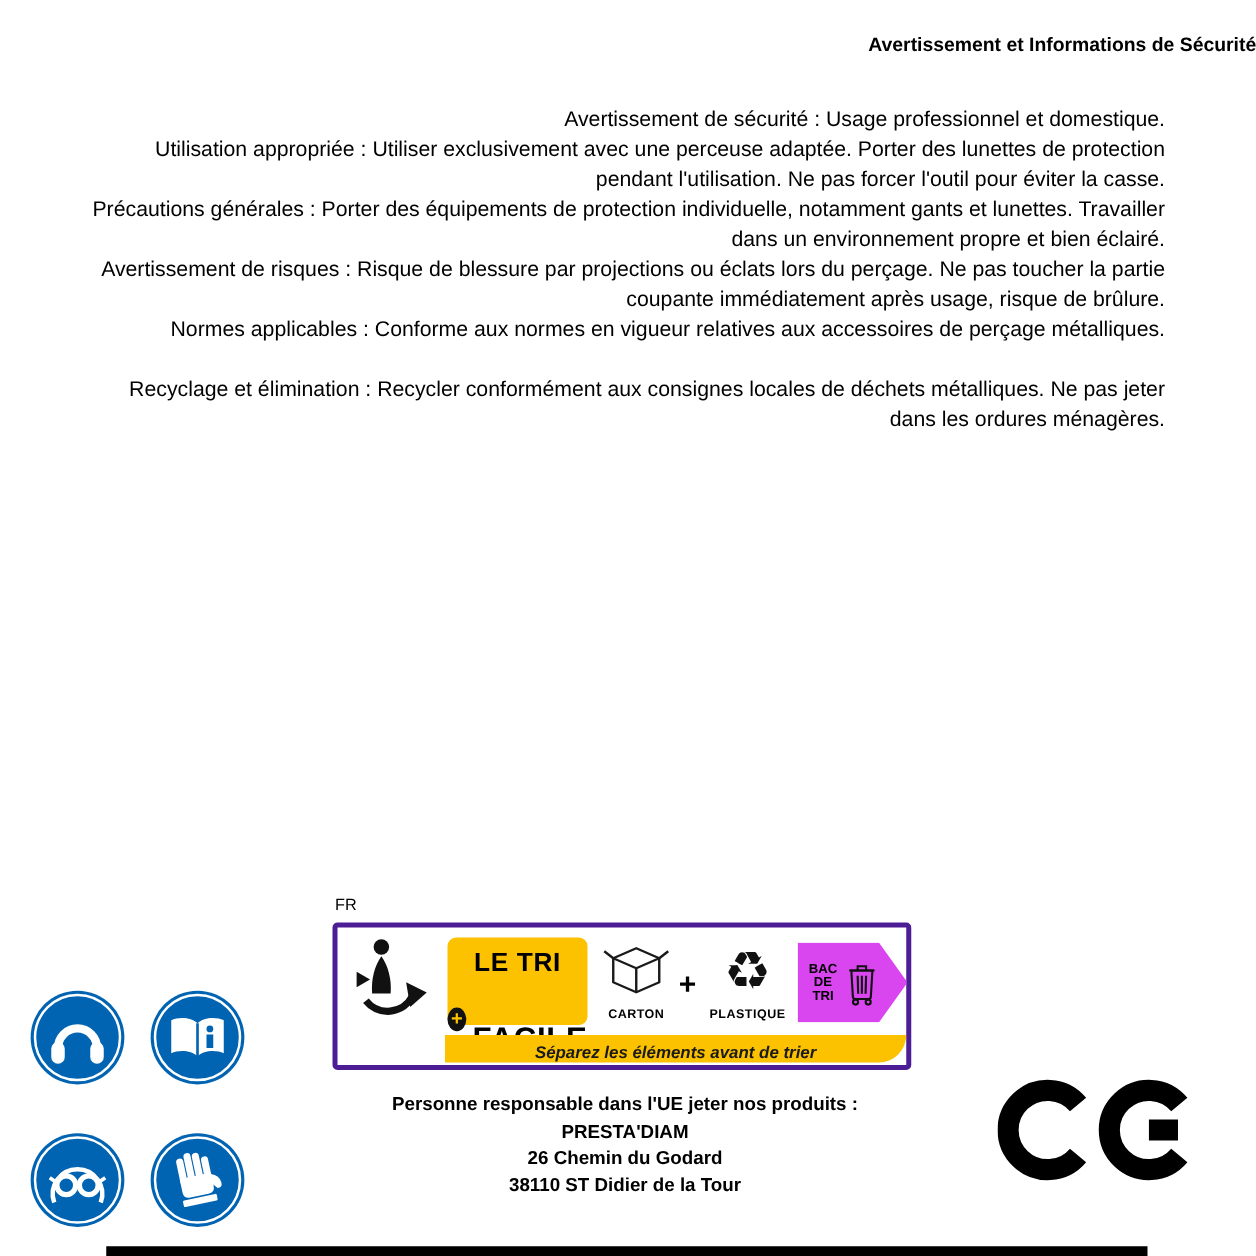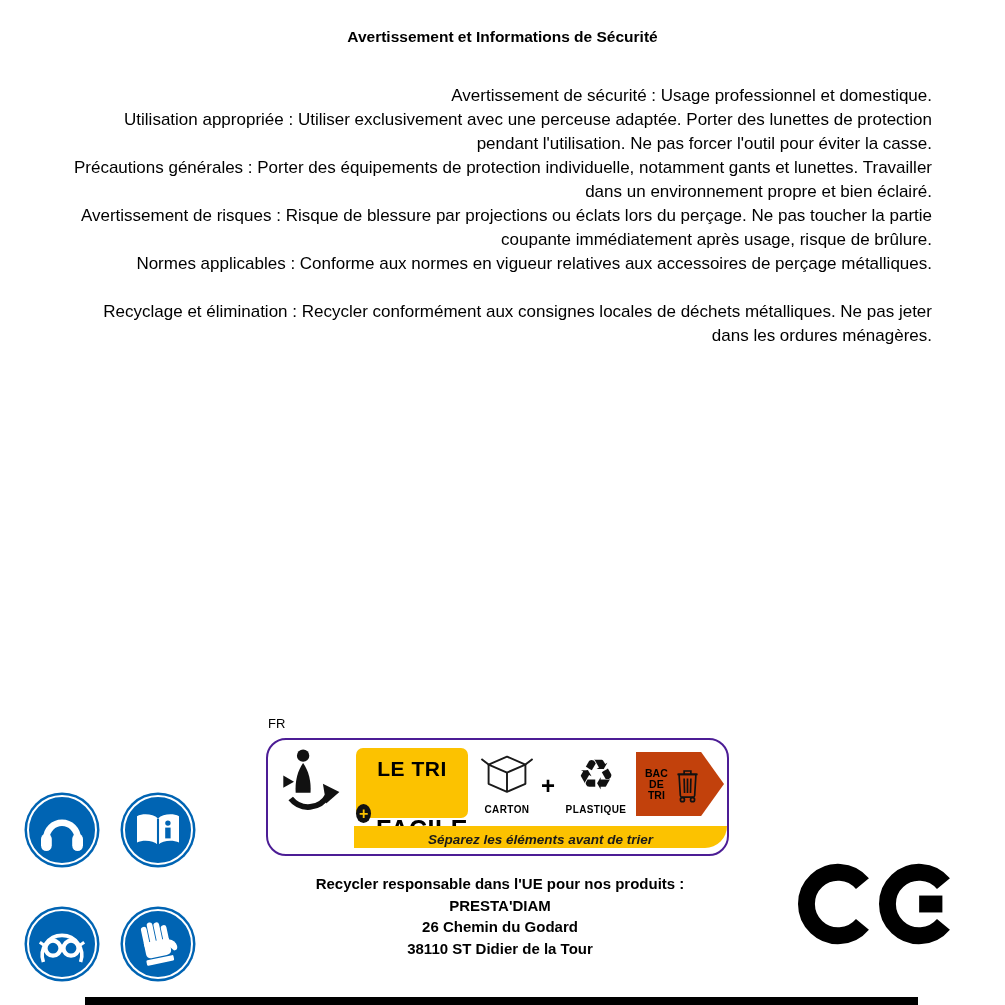--- a/index.html
+++ b/index.html
@@ -4,21 +4,21 @@
 <title>Avertissement et Informations de Sécurité</title>
 <style>
   * { margin:0; padding:0; box-sizing:border-box; }
   html,body { background:#ffffff; }
   .page {
     position:relative; width:1005px; height:1005px; background:#fff;
     font-family:"Liberation Sans", sans-serif; color:#000; overflow:hidden;
   }
   .title {
     position:absolute; top:28px; left:0; width:100%;
-    text-align:center; font-size:15.5px; font-weight:bold;
+    text-align:right; font-size:15.5px; font-weight:bold;
   }
   .body-text {
     position:absolute; top:84px; left:72px; width:860px;
     font-size:17px; line-height:24px;
   }
   .body-text p { margin:0;text-align:right; }
   .body-text p.gap { margin-top:24px; }
 
   
   .safety-grid {
@@ -30,21 +30,21 @@
     background:#0064B3; border:2.5px solid #fff;
     box-shadow:0 0 0 2.5px #0064B3;
     display:flex; align-items:center; justify-content:center;
   }
   .msign svg { width:60px; height:60px; }
 
   
   .fr-label { position:absolute; left:268px; top:716px; font-size:13px; font-weight:normal; }
   .tri-banner {
     position:absolute; left:266px; top:738px; width:463px; height:118px;
-    background:#fff; border:2px solid #4c1d95; border-radius:20px; overflow:hidden;
+    background:#fff; border:4px solid #4c1d95; border-radius:4px; overflow:hidden;
   }
   .triman { position:absolute; left:12px; top:5px; width:66px; height:84px; }
   .tri-logo {
     position:absolute; left:88px; top:8px; width:112px; height:70px;
     background:#FCC200; border-radius:7px; text-align:center; padding-top:10px;
   }
   .tri-logo-line1 { font-size:21px; font-weight:bold; letter-spacing:.5px; line-height:22px; }
   .tri-logo-line2 { display:flex; align-items:center; justify-content:center; gap:5px; margin-top:3px; }
   .plus-circle {
     display:inline-block; width:19px; height:19px; border-radius:50%;
@@ -57,21 +57,21 @@
   .mat-carton { left:206px; width:66px; }
   .mat-plastique { left:292px; width:72px; }
   .mat-iconbox { height:50px; display:flex; align-items:center; justify-content:center; }
   .carton-svg { width:60px; height:48px; }
   .recycle-glyph { font-family:"DejaVu Sans", sans-serif; font-size:42px; line-height:48px; color:#111; }
   .mat-label { font-size:10px; font-weight:bold; letter-spacing:.4px; margin-top:4px; }
   .mat-plus { position:absolute; left:273px; top:32px; font-size:24px; font-weight:bold; }
 
   .pennant {
     position:absolute; left:368px; top:12px; width:88px; height:64px;
-    background:#c2410c;
+    background:#d946ef;
     clip-path:polygon(0 0, 74% 0, 100% 50%, 74% 100%, 0 100%);
     display:flex; align-items:center; gap:6px; padding-left:9px;
   }
   .bin-text span { display:block; font-size:10.5px; font-weight:bold; line-height:11px; text-align:center; }
   .bin-svg { width:27px; height:37px; }
 
   .tagline {
     position:absolute; left:86px; right:0; top:86px; height:22px;
     background:#FCC200; border-bottom-right-radius:22px;
     text-align:center; line-height:28px;
@@ -207,21 +207,21 @@
           <circle cx="10" cy="39" r="2.4"></circle>
           <circle cx="22" cy="39" r="2.4"></circle>
         </g>
       </svg>
     </div>
 
     <div class="tagline">Séparez les éléments avant de trier</div>
   </div>
 
   <div class="responsible">
-    <p>Recycler responsable dans l'UE pour nos produits :</p>
+    <p>Personne responsable dans l'UE jeter nos produits :</p>
     <p>PRESTA'DIAM</p>
     <p>26 Chemin du Godard</p>
     <p>38110 ST Didier de la Tour</p>
   </div>
 
   <svg class="ce" viewBox="0 0 230 120" aria-label="CE">
     <g stroke="#000" stroke-width="24" fill="none">
       <path d="M91.5 31.1 A45 45 0 1 0 91.5 88.9"></path>
       <path d="M206.5 31.1 A45 45 0 1 0 206.5 88.9"></path>
       <path d="M172 60 H205"></path>

